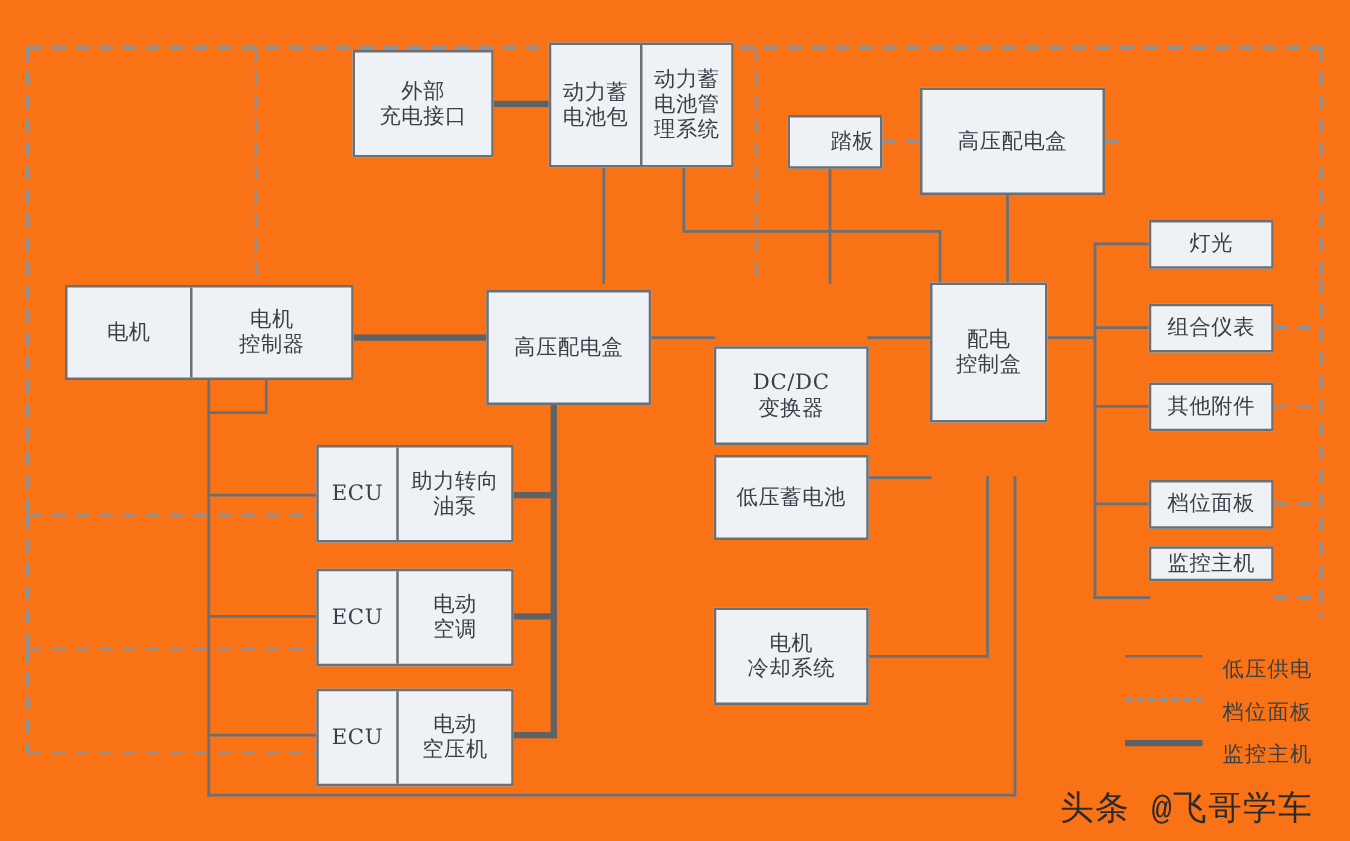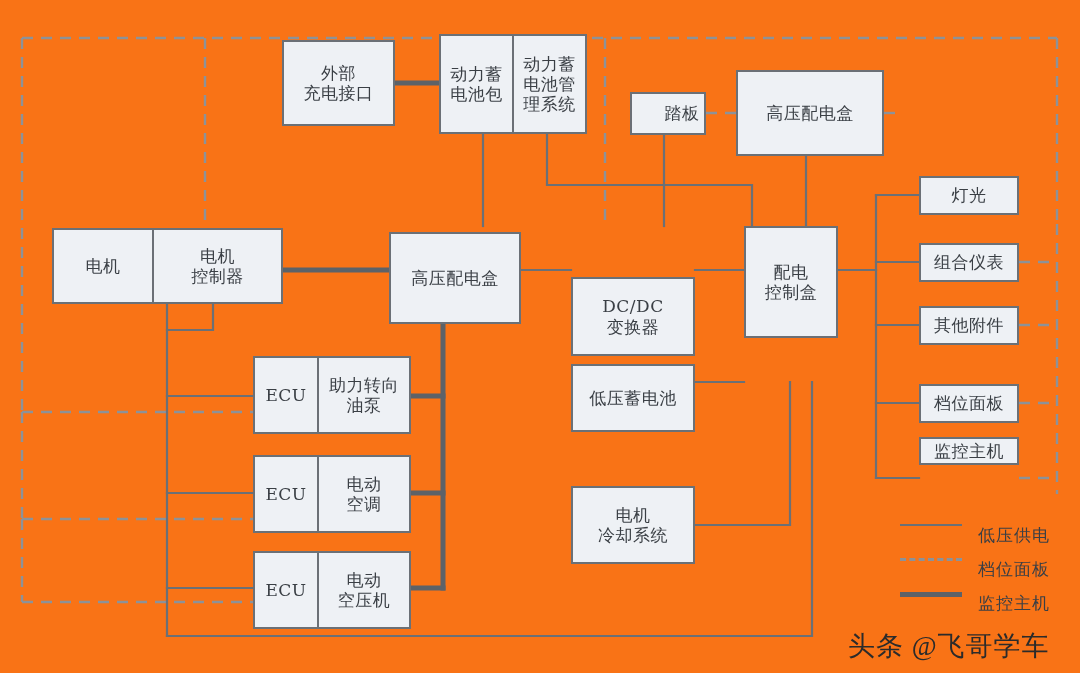--- a/index.html
+++ b/index.html
@@ -85,21 +85,21 @@
     letter-spacing: 1px;
   }
   #watermark {
     position: absolute;
     left: 848px;
     top: 628px;
     font-size: 27px;
     color: #2b2b2b;
     letter-spacing: 1px;
     z-index: 5;
-    font-family: Liberation Serif, serif;
+    font-family: Liberation Mono, monospace;
   }
 </style>
 </head>
 <body>
 
 <div id="diagram-root">
 
   <svg id="wires" viewBox="0 0 1080 673" xmlns="http://www.w3.org/2000/svg">
     <g fill="none" stroke="#8d9298" stroke-width="2.4" stroke-dasharray="11 8">
 

